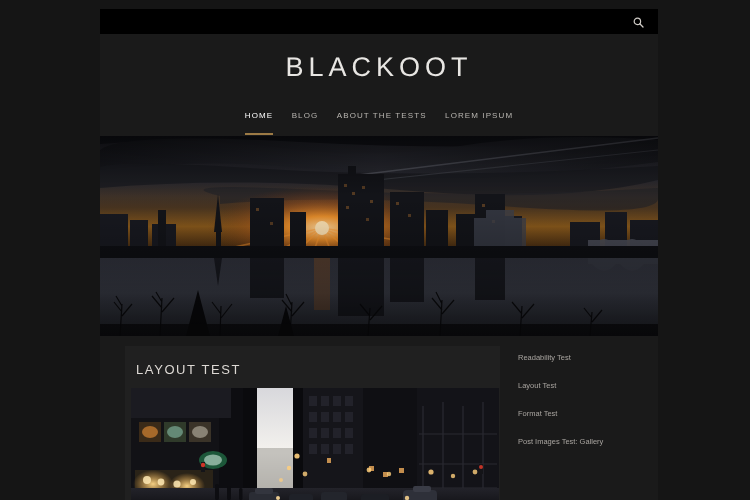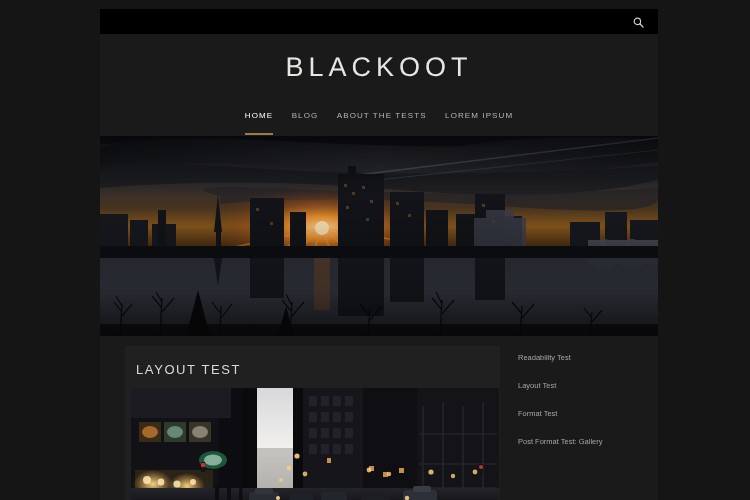--- a/index.html
+++ b/index.html
@@ -499,21 +499,21 @@
             <li>
               <a class="widget-link">Readability Test</a>
             </li>
             <li>
               <a class="widget-link">Layout Test</a>
             </li>
             <li>
               <a class="widget-link">Format Test</a>
             </li>
             <li>
-              <a class="widget-link">Post Format Test: Gallery</a>
+              <a class="widget-link">Post Images Test: Gallery</a>
             </li>
           </ul>
         </div>
 
       </div>
     </div>
 
   </div>
 </div>
 

